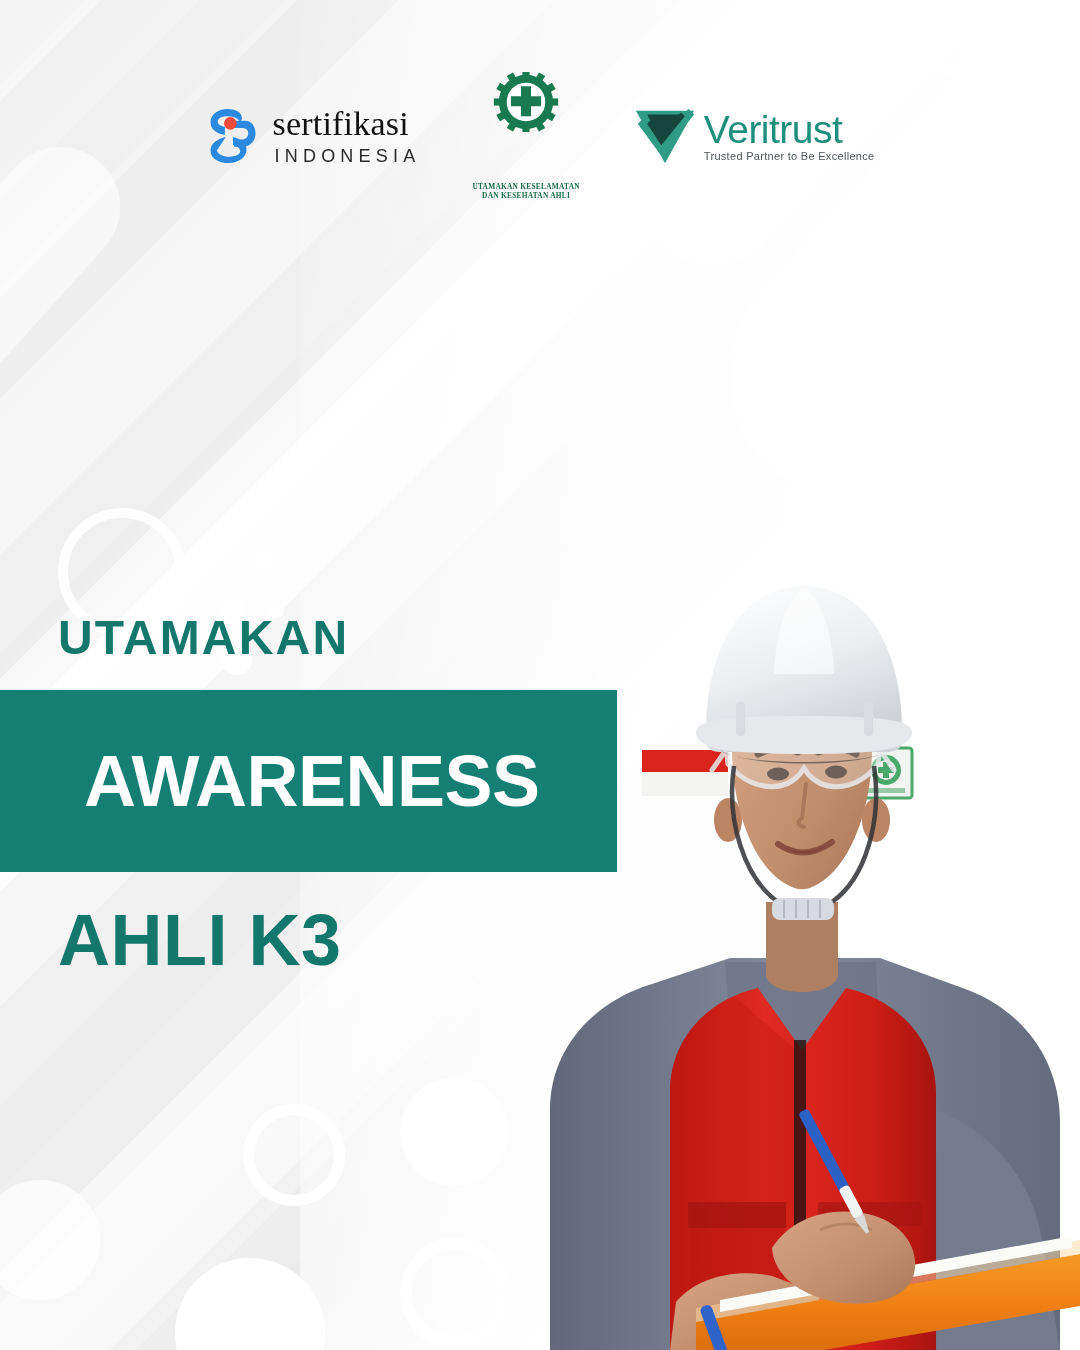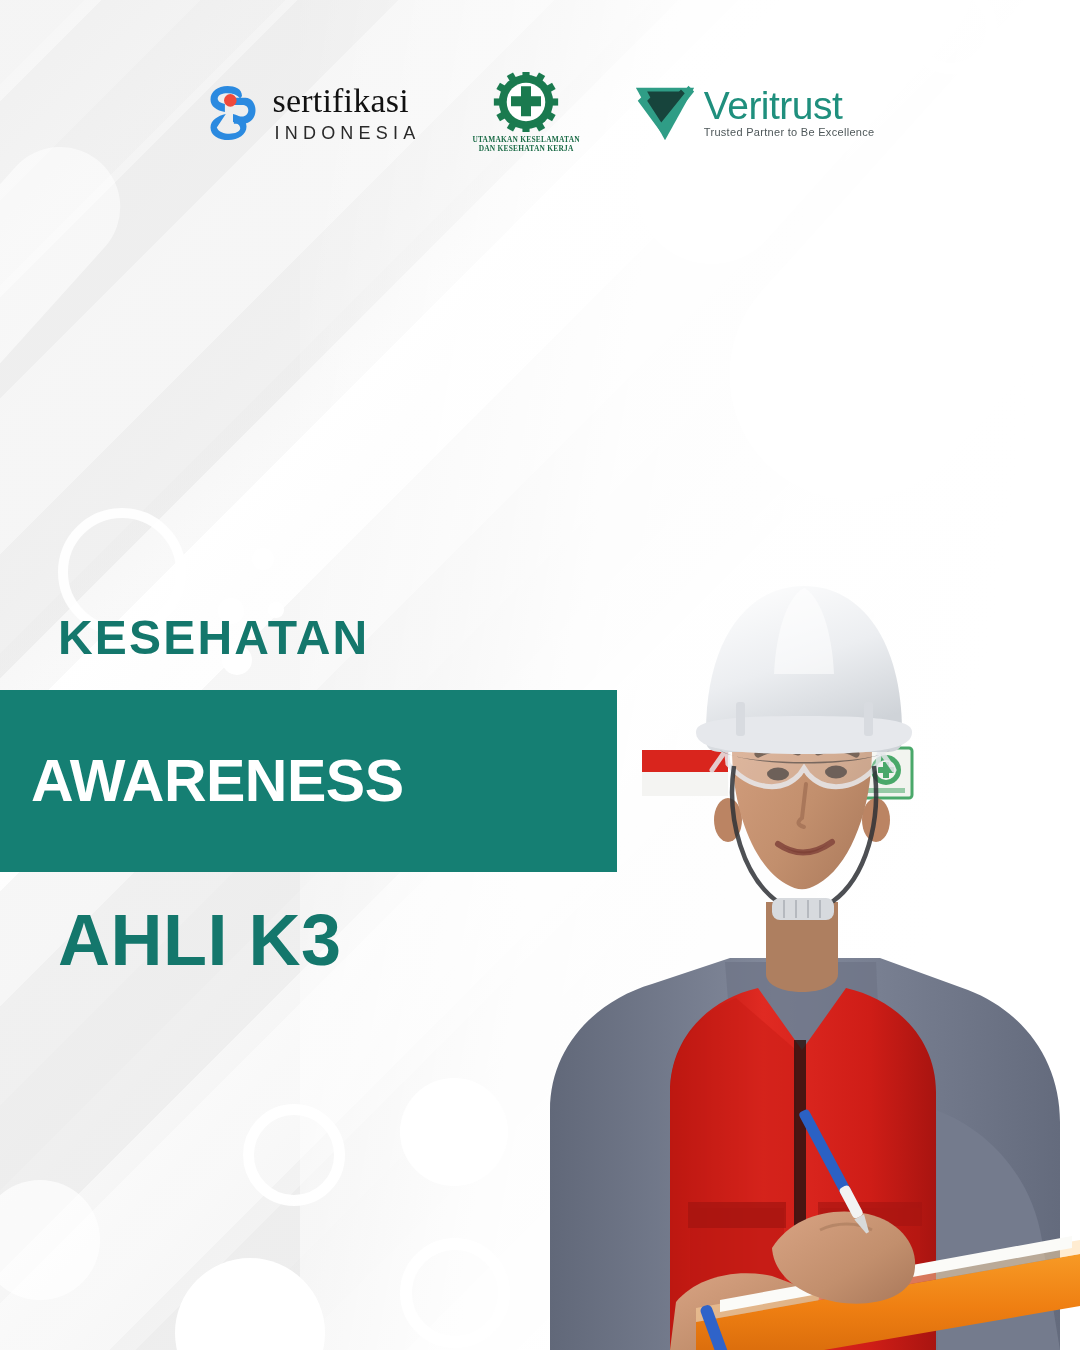--- a/index.html
+++ b/index.html
@@ -86,21 +86,21 @@
   .sert-name {
     font-family:"Liberation Serif", serif;
     font-size:34px; color:#111; letter-spacing:.2px;
   }
   .sert-sub {
     font-size:18px; color:#2a2a2a; letter-spacing:5.2px;
     margin-top:6px; padding-left:2px;
   }
 
   
-  .k3-logo { display:flex; flex-direction:column; align-items:center; }
+  .k3-logo { display:flex; flex-direction:column; align-items:center;gap:47px; }
   .k3-mark { width:74px; height:60px; }
   .k3-cap {
     margin-top:3px; text-align:center;
     font-family:"Liberation Serif", serif;
     font-weight:bold; color:#1a6b46;
     font-size:7.4px; letter-spacing:.25px; line-height:1.28;
   }
 
   
   .vt-logo { display:flex; align-items:center; gap:6px; }
@@ -124,22 +124,22 @@
     font-size:48px; font-weight:bold; color:#14776c;
     letter-spacing:2.2px; padding-left:58px; line-height:1;
   }
   .green-band {
     margin-top:28px;
     width:617px; height:182px;
     background:#157f73;
     display:flex; align-items:center;
   }
   .band-title {
-    color:#ffffff; font-size:59px; font-weight:bold;
-    letter-spacing:-.5px; padding-left:31px; line-height:1;
+    color:#ffffff; font-size:72px; font-weight:bold;
+    letter-spacing:-.5px; padding-left:84px; line-height:1;
     white-space:nowrap;
   }
   .post-title {
     margin-top:32px;
     font-size:72px; font-weight:bold; color:#14776c;
     letter-spacing:.5px; padding-left:58px; line-height:1;
   }
 </style>
 </head>
 <body>
@@ -228,21 +228,21 @@
                   </g>
               </g>
               <circle r="27" fill="#ffffff"></circle>
               <path d="M-7 -22 H7 V-8 H21 V6 H7 V20 H-7 V6 H-21 V-8 H-7 Z" fill="#1a7a4f"></path>
             </g>
           </g>
         </svg>
       </div>
       <div class="k3-cap">
         <div>UTAMAKAN KESELAMATAN</div>
-        <div>DAN KESEHATAN KERJA</div>
+        <div>DAN KESEHATAN AHLI</div>
       </div>
     </div>
 
     <div class="logo-block vt-logo">
       <div class="vt-mark">
         <svg viewBox="0 0 70 66" width="66" height="62">
           <path d="M4 6 H66 L35 62 Z" fill="#2f9d86"></path>
           <path d="M16 10 H52 L34 44 Z" fill="#17443c"></path>
           <path d="M12 14 L30 40 L60 4 L66 10 L31 54 L6 20 Z" fill="#2f9d86"></path>
           <path d="M20 16 L31 32 L52 8 L56 12 L31 43 L16 20 Z" fill="#17443c"></path>
@@ -395,20 +395,20 @@
       <g stroke="#b5b9bf" stroke-width="2">
         <line x1="264" y1="550" x2="264" y2="568"></line>
         <line x1="276" y1="550" x2="276" y2="568"></line>
         <line x1="288" y1="550" x2="288" y2="568"></line>
         <line x1="300" y1="550" x2="300" y2="568"></line>
       </g>
     </svg>
   </div>
 
   <div class="headline-wrap">
-    <div class="pre-title">KESEHATAN</div>
+    <div class="pre-title">UTAMAKAN</div>
     <div class="green-band">
       <div class="band-title">AWARENESS</div>
     </div>
     <div class="post-title">AHLI K3</div>
   </div>
 
 </div>
 
 </body></html>

